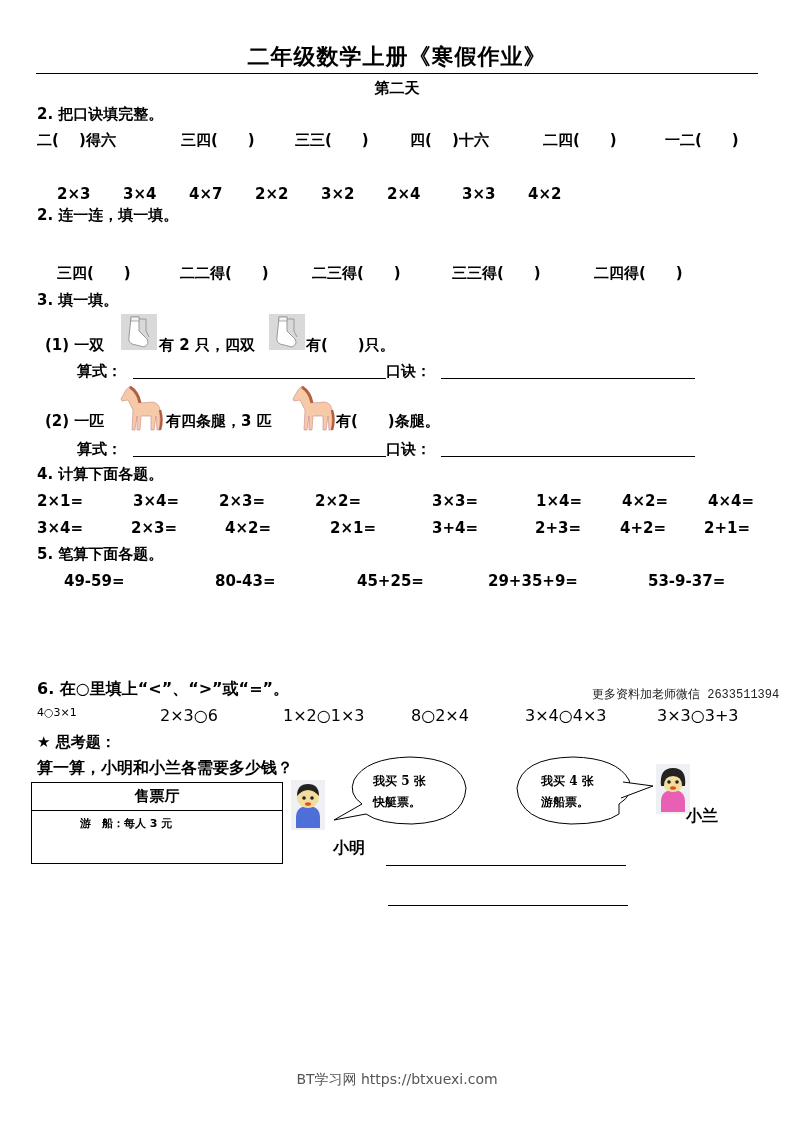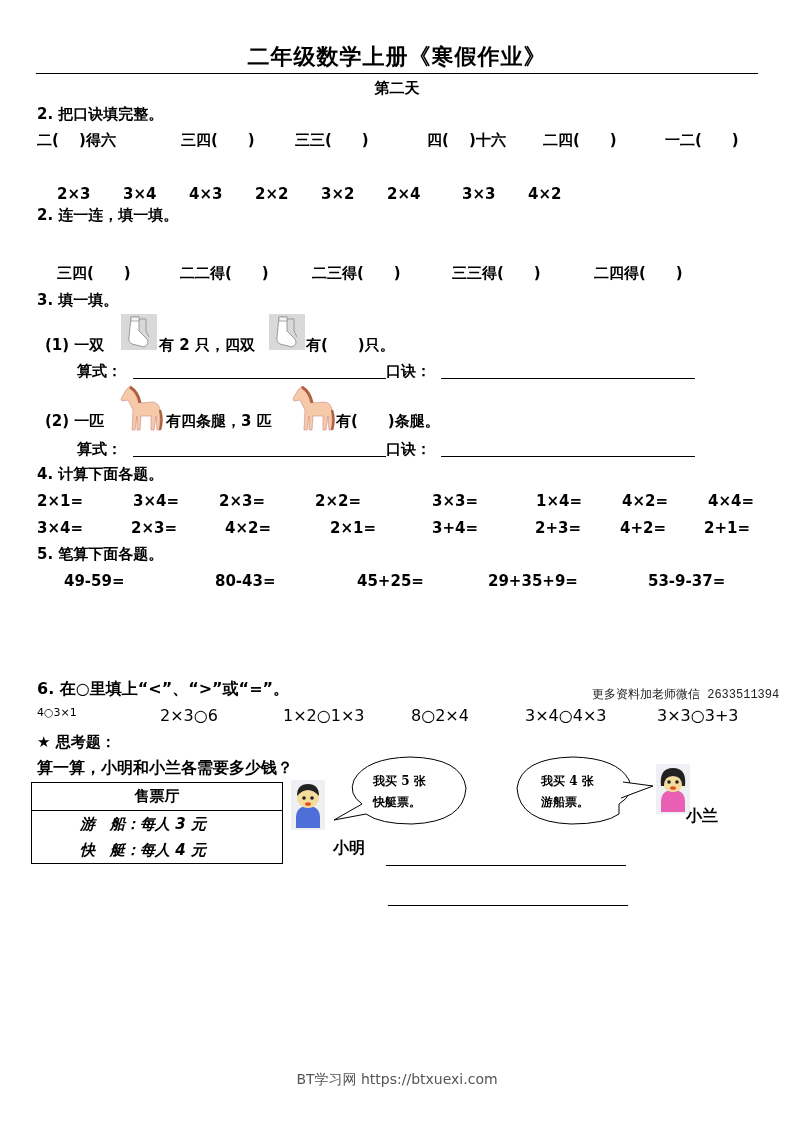--- a/index.html
+++ b/index.html
@@ -11,45 +11,45 @@
   .sub { font-size:15px; font-weight:bold; left:0; width:794px; text-align:center; top:79px; }
   .q { font-size:15px; font-weight:bold; }
   .t { font-size:15px; font-weight:bold; }
   .line { position:absolute; height:0; border-top:1px solid #000; }
   .sock { position:absolute; width:36px; height:36px; background:#d9d9d9; }
   .sock svg, .horse svg, .kid svg { width:100%; height:100%; display:block; }
   .horse { position:absolute; width:46px; height:48px; }
   .kid { position:absolute; width:34px; height:50px; }
   .table { position:absolute; left:31px; top:782px; width:250px; height:80px; border:1px solid #000; }
   .table .hd { height:27px; border-bottom:1px solid #000; text-align:center; font-size:15px; font-weight:bold; line-height:27px; }
-  .table .row { font-size:15px; font-weight:bold; height:26px; line-height:26px; padding-left:48px;font-style:italic; }
+  .table .row { font-size:11px; font-weight:bold; height:26px; line-height:26px; padding-left:48px; }
   .bubble { position:absolute; }
   .bubble-text { position:absolute; font-size:12px; font-weight:bold; line-height:20px; font-family:"DejaVu Serif", serif; }
   .note { font-size:12px; font-family:Liberation Mono, monospace; color:#222;text-align:center; }
   .footer { font-size:14px; color:#555; left:0; width:794px; text-align:center; top:1071px; }
 </style>
 </head>
 <body>
 
 <div class="abs title">二年级数学上册《寒假作业》</div>
 <div class="rule"></div>
 <div class="abs sub">第二天</div>
 
 <div class="abs q" style="left:37px;top:105px;">2. 把口诀填完整。</div>
 <div class="abs t" style="left:37px;top:131px;">二(　 )得六</div>
 <div class="abs t" style="left:181px;top:131px;">三四(　　)</div>
 <div class="abs t" style="left:295px;top:131px;">三三(　　)</div>
-<div class="abs t" style="left:410px;top:131px;margin-left:17px;">四(　 )十六</div>
+<div class="abs t" style="left:410px;top:131px;">四(　 )十六</div>
 <div class="abs t" style="left:543px;top:131px;">二四(　　)</div>
 <div class="abs t" style="left:665px;top:131px;">一二(　　)</div>
 
 <div class="abs q" style="left:37px;top:158px;margin-top:48px;">2. 连一连，填一填。</div>
 <div class="abs t" style="left:57px;top:185px;">2×3</div>
 <div class="abs t" style="left:123px;top:185px;">3×4</div>
-<div class="abs t" style="left:189px;top:185px;">4×3</div>
+<div class="abs t" style="left:189px;top:185px;">4×7</div>
 <div class="abs t" style="left:255px;top:185px;">2×2</div>
 <div class="abs t" style="left:321px;top:185px;">3×2</div>
 <div class="abs t" style="left:387px;top:185px;">2×4</div>
 <div class="abs t" style="left:462px;top:185px;">3×3</div>
 <div class="abs t" style="left:528px;top:185px;">4×2</div>
 
 <div class="abs t" style="left:57px;top:264px;">三四(　　)</div>
 <div class="abs t" style="left:180px;top:264px;">二二得(　　)</div>
 <div class="abs t" style="left:312px;top:264px;">二三得(　　)</div>
 <div class="abs t" style="left:452px;top:264px;">三三得(　　)</div>
@@ -137,21 +137,20 @@
 <div class="abs t" style="left:411px;top:706px;font-weight:normal;font-size:16px;">8○2×4</div>
 <div class="abs t" style="left:525px;top:706px;font-weight:normal;font-size:16px;">3×4○4×3</div>
 <div class="abs t" style="left:657px;top:706px;font-weight:normal;font-size:16px;">3×3○3+3</div>
 
 <div class="abs q" style="left:37px;top:733px;">★ 思考题：</div>
 <div class="abs q" style="left:37px;top:758px;font-size:16px;">算一算，小明和小兰各需要多少钱？</div>
 
 <div class="table">
   <div class="hd">售票厅</div>
   <div class="row">游　船：每人 3 元</div>
-  <div class="row">快　艇：每人 4 元</div>
 </div>
 
 <div class="kid" style="left:291px;top:780px;">
   <svg viewBox="0 0 34 50">
       <rect width="34" height="50" fill="#eef0f4"></rect>
       <path d="M5 38 q0 -12 12 -12 q12 0 12 12 v10 h-24 z" fill="#4f6fd8"></path>
       <circle cx="17" cy="17" r="11" fill="#f3dc9c"></circle>
       <path d="M6 16 q0 -12 11 -12 q11 0 11 12 q-5 -6 -11 -6 q-6 0 -11 6 z" fill="#222"></path>
       <circle cx="13" cy="18" r="1.8" fill="#222"></circle>
       <circle cx="21" cy="18" r="1.8" fill="#222"></circle>

